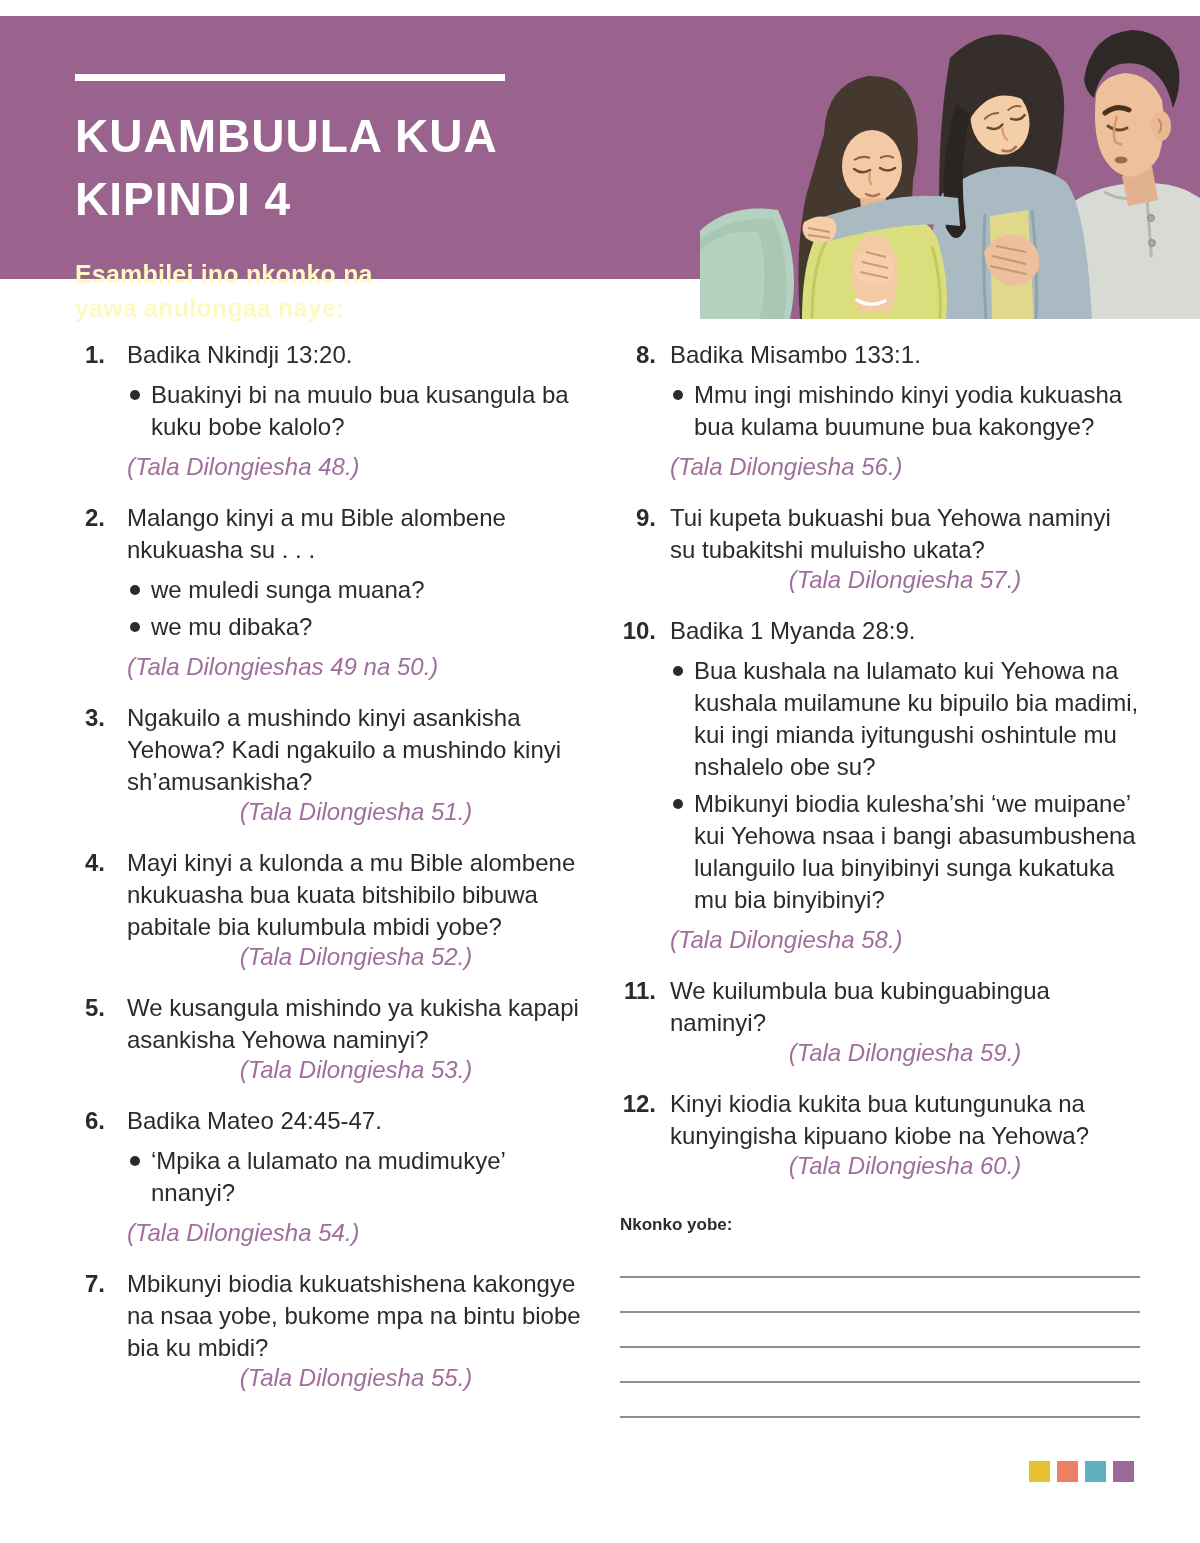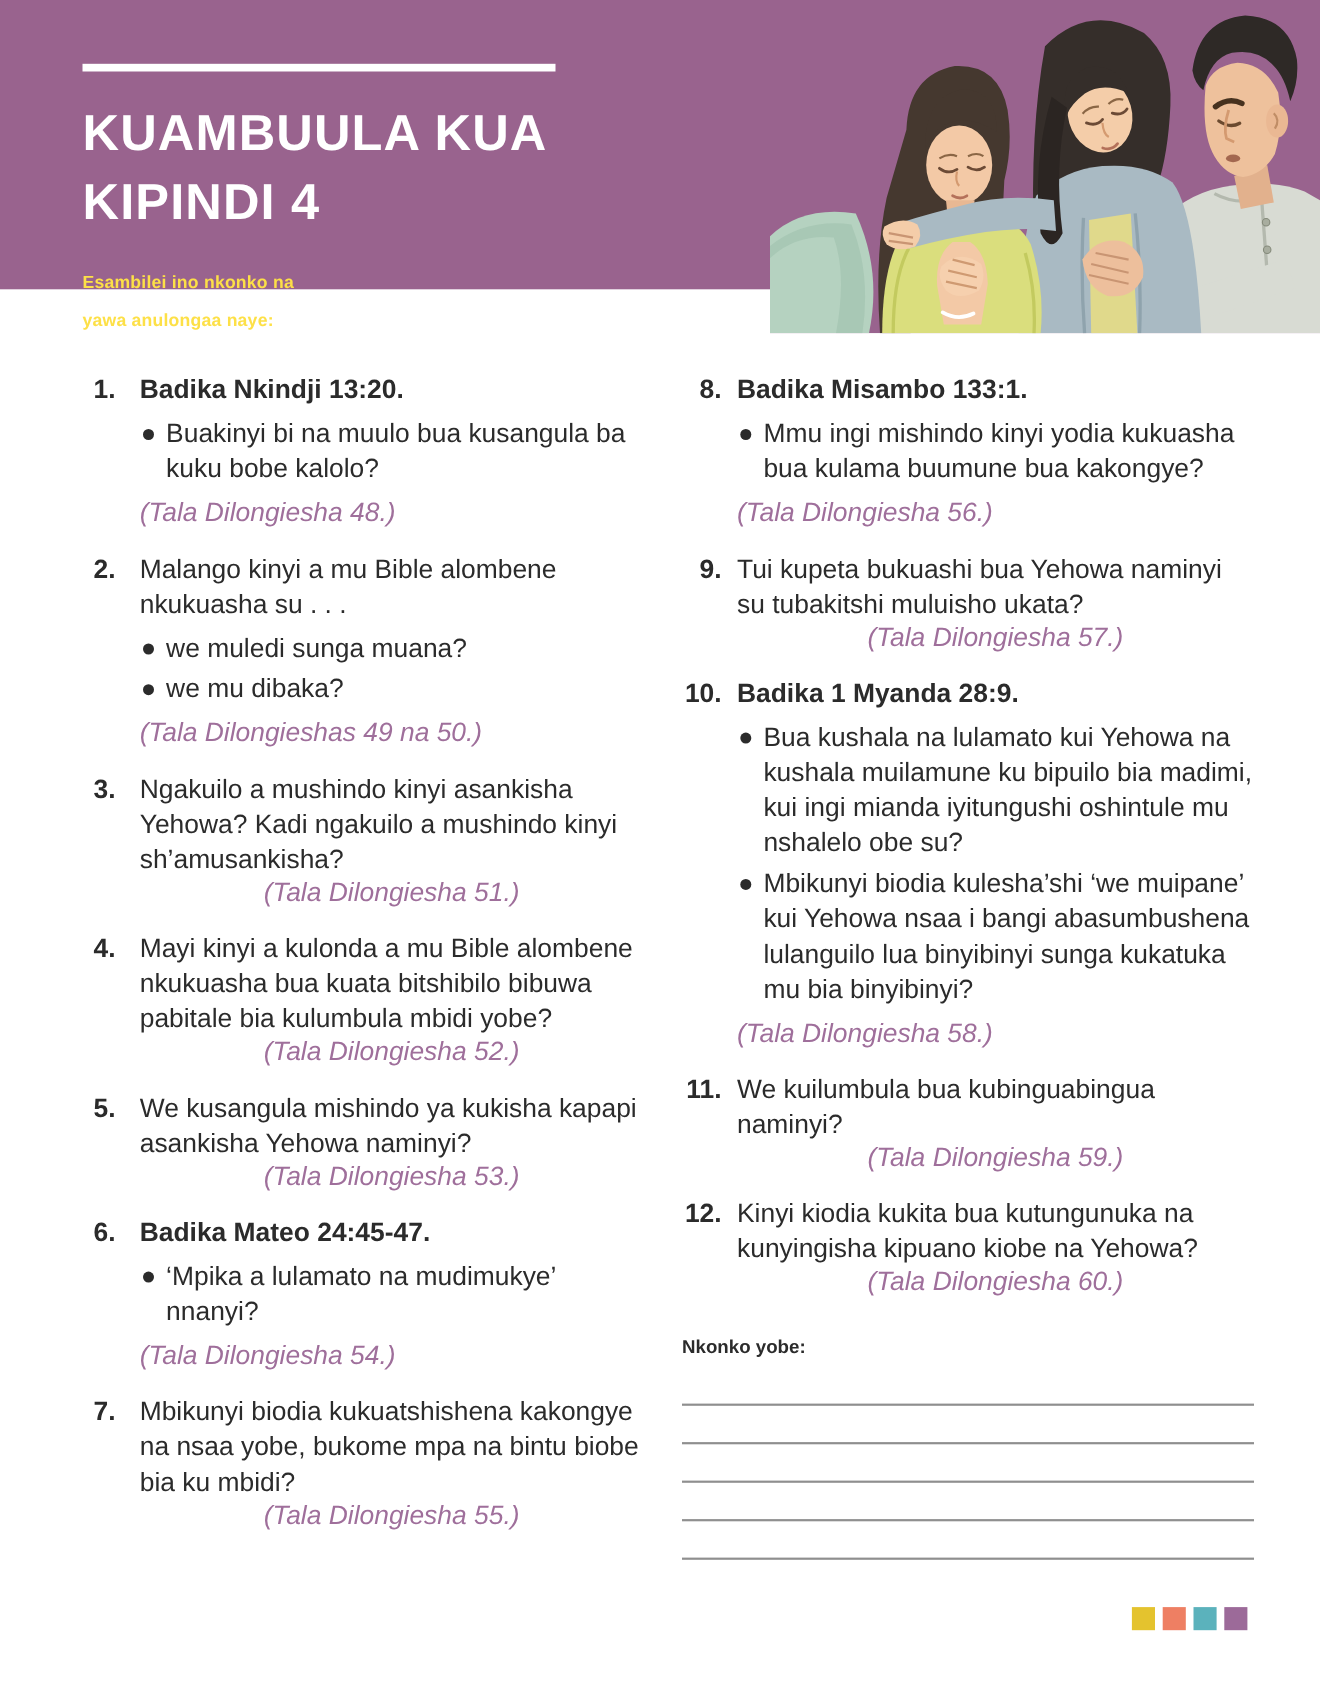--- a/index.html
+++ b/index.html
@@ -7,47 +7,47 @@
     position:relative;
     width:1200px;height:1543px;
     background:#ffffff;
     overflow:hidden;
     font-family:"Liberation Sans","DejaVu Sans",sans-serif;
     color:#2b2b2b;
     margin:0 auto;
   }
   
   .banner{
-    position:absolute;left:0;top:0;width:1200px;height:263px;
+    position:absolute;left:0;top:16px;width:1200px;height:263px;
     background:#99638e;
   }
   .banner-illustration{position:absolute;right:0;top:0;width:500px;height:303px;}
   .banner-textblock{position:absolute;left:75px;top:58px;width:520px;}
   .banner-rule{width:430px;height:7px;background:#ffffff;}
   .banner-title{
     margin-top:24px;
     color:#ffffff;font-weight:bold;font-size:46px;line-height:63px;letter-spacing:1px;
   }
   .banner-subtitle{
     margin-top:26px;
-    color:#fde047;font-weight:bold;font-size:16px;line-height:34px;letter-spacing:.2px;
+    color:#fef9c3;font-weight:bold;font-size:25px;line-height:34px;letter-spacing:.2px;
   }
   
   .col{position:absolute;top:339px;font-size:24px;line-height:32px;}
   .col-left{left:85px;width:500px;}
   .col-right{left:620px;width:520px;}
   .q{position:relative;}
   .q + .q{margin-top:19px;}
   .q-num{position:absolute;left:0;top:0;font-weight:bold;}
   .col-left .q{padding-left:42px;}
   .col-left .q-num{width:26px;text-align:left;}
   .col-right .q{padding-left:50px;}
   .col-right .q-num{width:36px;text-align:right;}
   .q-text{margin:0;}
-  .q-text.bold{font-weight:bold;}
+  .q-text.bold{font-weight:normal;}
   .q-bullets{list-style:none;margin:8px 0 0 0;padding:0;}
   .q-bullets li{position:relative;padding-left:24px;}
   .q-bullets li + li{margin-top:5px;}
   .q-bullets li::before{
     content:"";position:absolute;left:3px;top:11px;width:10px;height:10px;border-radius:50%;
     background:#2b2b2b;
   }
   .q-ref{margin:0;font-style:italic;color:#9f6f9b;}
   .q-text + .q-ref{margin-top:-2px;text-align:center;}
   .q-bullets + .q-ref{margin-top:8px;}

